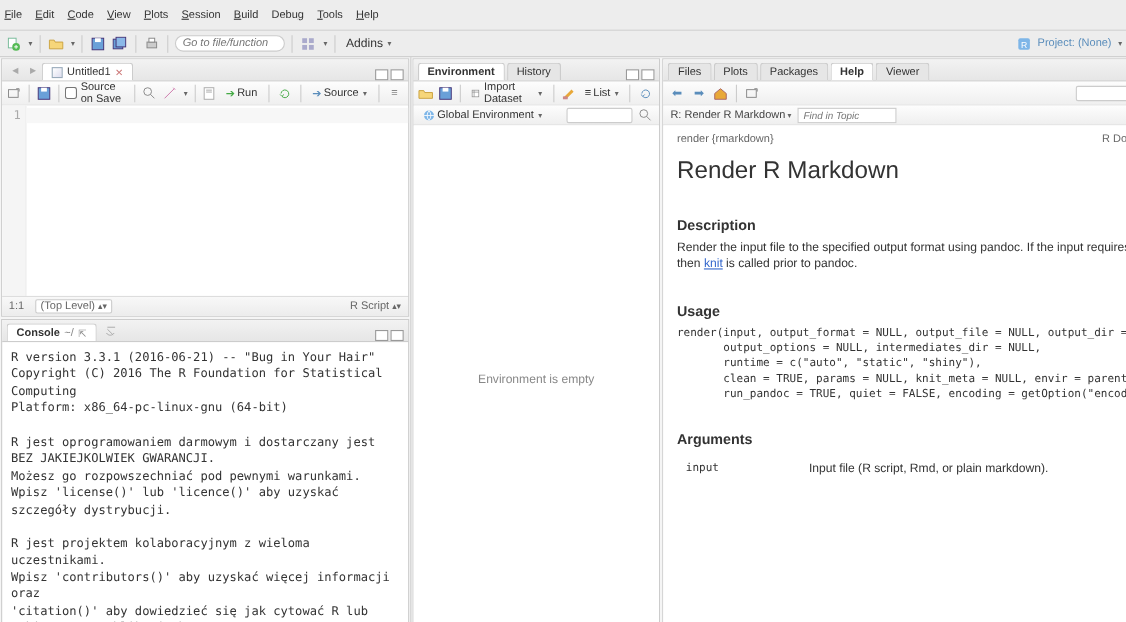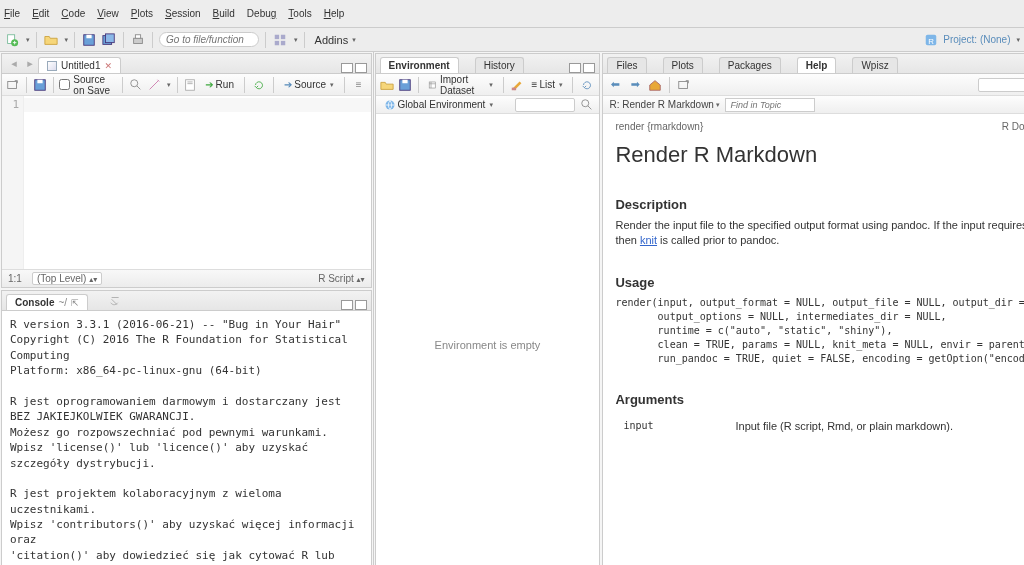--- a/index.html
+++ b/index.html
@@ -15,21 +15,21 @@
 input.search { border: 1px solid #ccc; border-radius: 9px; padding: 1px 6px; font-size: 10px; width: 100px; font-style: italic; color: #999; background: #fff; }
 .main { display: flex; height: calc(100vh - 40px); }
 .left-col { width: 555px; display: flex; flex-direction: column; border-right: 1px solid #ccc; }
 .right-col { flex: 1; display: flex; flex-direction: row; }
 .pane { background: #fff; display: flex; flex-direction: column; border: 1px solid #ccc; margin: 1px; }
 .pane-source { flex: 0 0 235px; }
 .pane-console { flex: 1; }
 .pane-env { flex: 0 0 192px; }
 .pane-help { flex: 1; }
 .tabstrip { background: linear-gradient(#f2f2f2, #e6e6e6); border-bottom: 1px solid #ccc; height: 20px; display: flex; align-items: flex-end; padding: 0 4px; position: relative; }
-.tab { background: #fff; border: 1px solid #ccc; border-bottom: none; padding: 2px 8px; font-size: 10px; border-radius: 3px 3px 0 0; margin-right: 16px; cursor: pointer; display: flex; align-items: center; gap: 4px; }
+.tab { background: #fff; border: 1px solid #ccc; border-bottom: none; padding: 2px 8px; font-size: 10px; border-radius: 3px 3px 0 0; margin-right: 2px; cursor: pointer; display: flex; align-items: center; gap: 4px; }
 .tab.inactive { background: #e6e6e6; }
 .tab-close { color: #c77; font-size: 9px; }
 .tab-doc-icon { width: 10px; height: 10px; background: linear-gradient(135deg, #fff 0%, #dde 100%); border: 1px solid #9ab; }
 .minimax { margin-left: auto; display: flex; gap: 2px; }
 .minimax .box { width: 12px; height: 10px; border: 1px solid #999; background: #fff; cursor: pointer; }
 .pane-toolbar { background: linear-gradient(#fdfdfd, #efefef); border-bottom: 1px solid #ddd; height: 22px; display: flex; align-items: center; padding: 0 4px; gap: 4px; font-size: 10px; justify-content: flex-end; }
 .pane-toolbar .right { margin-left: auto; display: flex; align-items: center; gap: 4px; }
 .btn { display: inline-flex; align-items: center; gap: 2px; padding: 1px 4px; cursor: pointer; }
 .editor { flex: 1; display: flex; background: #fff; font-family: "Lucida Console", monospace; font-size: 11px; }
 .gutter { width: 22px; background: #f5f5f5; color: #aaa; text-align: right; padding: 2px 4px; border-right: 1px solid #eee; }
@@ -358,21 +358,21 @@
         <div class="tab inactive">
             <span>Plots</span>
           </div>
         <div class="tab inactive">
             <span>Packages</span>
           </div>
         <div class="tab">
             <b>Help</b>
           </div>
         <div class="tab inactive">
-            <span>Wpisz</span>
+            <span>Viewer</span>
           </div>
         <div class="minimax">
           <div class="box"></div>
           <div class="box"></div>
         </div>
       </div>
       <div class="help-nav">
         <span class="icon-btn" style="color:#5a8dbb;">⬅</span>
         <span class="icon-btn" style="color:#5a8dbb;">➡</span>
         <span class="icon-btn">

